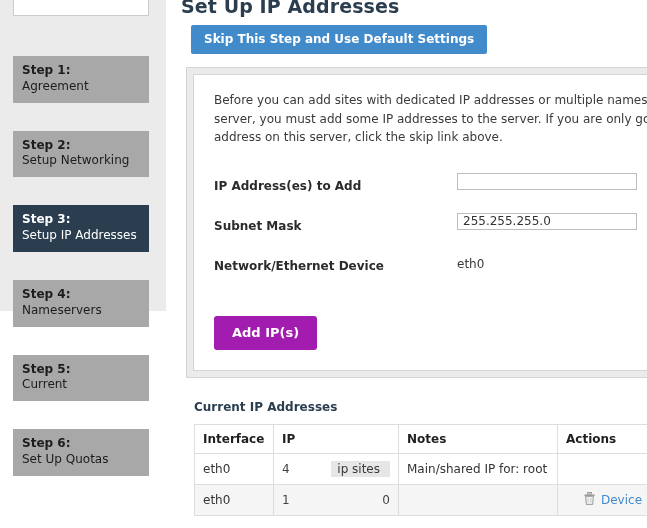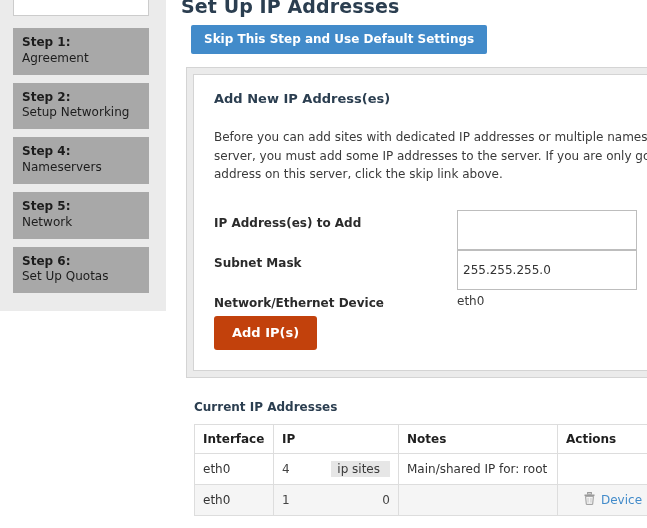--- a/index.html
+++ b/index.html
@@ -53,20 +53,21 @@
     top: 28px;
     width: 136px;
   }
   .step {
     background: #a8a8a8;
     color: #1c1c1c;
     margin-bottom: 8px;
     padding: 7px 8px 8px 9px;
     box-sizing: border-box;
     line-height: 1.32;
+    margin-top: 28px;
   }
   .step.active {
     background: #2b3e50;
     color: #ffffff;
   }
   .step-title {
     display: block;
     font-weight: bold;
     font-size: 12px;
   }
@@ -163,41 +164,41 @@
     color: #2b2b2b;
     text-align: right;
   }
   .form-field {
     position: absolute;
     left: 243px;
     top: 0;
   }
   .text-input {
     width: 180px;
-    height: 40px;
+    height: 17px;
     box-sizing: border-box;
     border: 1px solid #bdbdbd;
     background: #ffffff;
     font-family: "DejaVu Sans", "Liberation Sans", sans-serif;
     font-size: 12px;
     color: #333333;
     padding: 6px 5px;
   }
   .static-value {
     display: inline-block;
     padding-top: 4px;
     font-size: 12px;
     color: #3a3a3a;
   }
 
   .add-btn {
     position: absolute;
     left: 20px;
     bottom: 20px;
-    background: #c2410c;
+    background: #a21caf;
     color: #ffffff;
     border: none;
     border-radius: 3px;
     padding: 9px 18px 10px 18px;
     font-size: 13px;
     font-weight: bold;
     font-family: "DejaVu Sans", "Liberation Sans", sans-serif;
     cursor: pointer;
   }
 
@@ -291,45 +292,48 @@
 
     <div class="steps">
         <div class="step">
           <span class="step-title">Step 1:</span>
           <span class="step-sub">Agreement</span>
         </div>
         <div class="step">
           <span class="step-title">Step 2:</span>
           <span class="step-sub">Setup Networking</span>
         </div>
+        <div class="step active">
+          <span class="step-title">Step 3:</span>
+          <span class="step-sub">Setup IP Addresses</span>
+        </div>
         <div class="step">
           <span class="step-title">Step 4:</span>
           <span class="step-sub">Nameservers</span>
         </div>
         <div class="step">
           <span class="step-title">Step 5:</span>
-          <span class="step-sub">Network</span>
+          <span class="step-sub">Current</span>
         </div>
         <div class="step">
           <span class="step-title">Step 6:</span>
           <span class="step-sub">Set Up Quotas</span>
         </div>
       </div>
   </div>
 
   <div class="main">
 
     <h1 class="page-title">Set Up IP Addresses</h1>
 
     <button class="skip-btn">Skip This Step and Use Default Settings</button>
 
     <div class="panel-outer">
       <div class="panel-inner">
 
-        <h2 class="panel-heading">Add New IP Address(es)</h2>
 
         <p class="panel-desc">Before you can add sites with dedicated IP addresses or multiple nameservers to your server, you must add some IP addresses to the server. If you are only going to use 1 IP address on this server, click the skip link above.</p>
 
         <div id="form-rows">
             <div class="form-row">
               <label class="form-label">IP Address(es) to Add</label>
               <div class="form-field"><input type="text" class="text-input" value="" style=""></div>
             </div>
             <div class="form-row">
               <label class="form-label">Subnet Mask</label>

